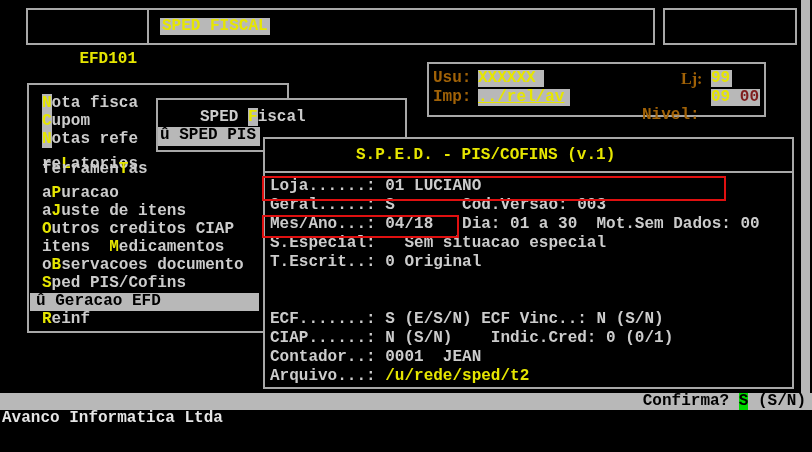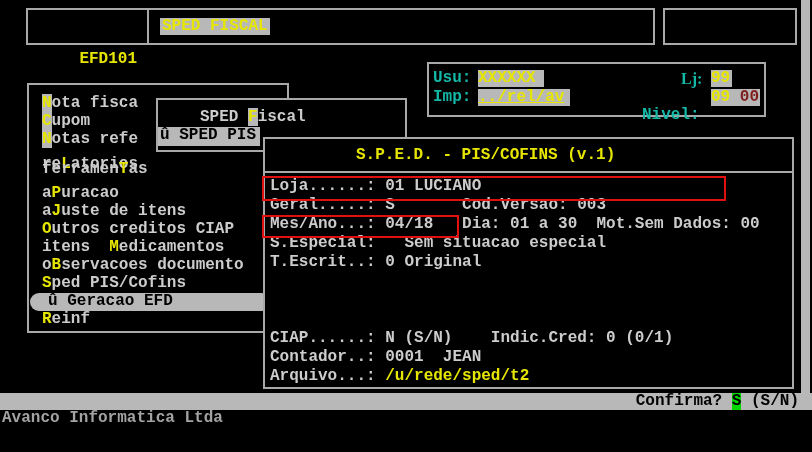--- a/index.html
+++ b/index.html
@@ -6,34 +6,34 @@
   .screen{
     position:relative;width:812px;height:452px;background:#000;overflow:hidden;
     font-family:"Liberation Mono","DejaVu Sans Mono",monospace;
     font-size:16px;font-weight:bold;line-height:17px;color:#cccccc;
     white-space:pre;
   }
   .screen *{white-space:pre;box-sizing:content-box;}
   .abs{position:absolute;}
   .box{position:absolute;border:2px solid #a8a8a8;background:#000;}
   .yellow{color:#e6e600;}
-  .white{color:#14b8a6;text-align:center;}
+  .white{color:#a16207;text-align:center;}
   .magenta{color:#7f1d1d;}
   .graybg{background:#b8b8b8;}
   .key{color:#e6e600;}
   .key.bg{background:#b8b8b8;}
   .sel{background:#b8b8b8;color:#000;}
   .mi{position:absolute;left:13px;height:18px;cursor:default;}
   .drow{position:absolute;left:5px;height:19px;color:#cccccc;}
   .redbox{position:absolute;border:2px solid #e01010;background:transparent;pointer-events:none;}
   .vbar{position:absolute;left:801px;top:0;width:9px;height:393px;background:#b8b8b8;}
   .statusbar{position:absolute;left:0;top:393px;width:812px;height:17px;background:#b8b8b8;color:#000;
-    display:flex;justify-content:flex-end;align-items:center;padding-right:13px;box-sizing:border-box;}
+    display:flex;justify-content:flex-end;align-items:center;padding-right:6px;box-sizing:border-box;}
   .greenbg{background:#00d800;color:#000;}
-  .company{position:absolute;left:2px;top:410px;color:#a3a3a3;}
+  .company{position:absolute;left:2px;top:410px;color:#e5e5e5;}
   .sep{position:absolute;left:0;top:32px;width:100%;border-top:2px solid #a8a8a8;}
 </style>
 </head>
 <body>
 
 <div class="screen">
 
   
   <div class="box" style="left:10px;top:8px;width:122px;height:33px;text-align:center;line-height:33px;margin-left:16px;">
     <span class="yellow">EFD101</span>
@@ -66,39 +66,40 @@
     <div class="mi" style="top:28px;"><span class="key bg">C</span><span>upom</span></div>
     <div class="mi" style="top:46px;"><span class="key bg">N</span><span>otas refe</span></div>
     <div class="mi" style="top:71px;"><span>re</span><span class="key">L</span><span>atorios</span></div>
     <div class="mi" style="top:76px;"><span>ferramen</span><span class="key">T</span><span>as</span></div>
     <div class="mi" style="top:100px;"><span>a</span><span class="key">P</span><span>uracao</span></div>
     <div class="mi" style="top:118px;"><span>a</span><span class="key">J</span><span>uste de itens</span></div>
     <div class="mi" style="top:136px;"><span class="key">O</span><span>utros creditos CIAP</span></div>
     <div class="mi" style="top:154px;"><span>itens  </span><span class="key">M</span><span>edicamentos</span></div>
     <div class="mi" style="top:172px;"><span>o</span><span class="key">B</span><span>servacoes documento</span></div>
     <div class="mi" style="top:190px;"><span class="key">S</span><span>ped PIS/Cofins</span></div>
-    <div class="mi sel" style="top:208px;left:1px;width:223px;padding-left:18px;border-radius:9px;"><span>û Geracao EFD</span></div>
+    <div class="mi sel" style="top:208px;left:1px;width:223px;padding-left:6px;"><span>û Geracao EFD</span></div>
     <div class="mi" style="top:226px;"><span class="key">R</span><span>einf</span></div>
   </div>
 
   
   <div class="box" style="left:156px;top:98px;width:247px;height:50px;">
     <div class="abs" style="left:42px;top:9px;"><span>SPED </span><span class="key bg">F</span><span>iscal</span></div>
     <div class="abs sel" style="left:0px;top:27px;width:100px;padding-left:2px;height:19px;"><span>û SPED PIS</span></div>
   </div>
 
   
   <div class="box" style="left:263px;top:137px;width:527px;height:248px;">
     <div class="abs yellow" style="left:91px;top:8px;">S.P.E.D. - PIS/COFINS (v.1)</div>
     <div class="sep"></div>
     <div class="drow" style="top:39px;">Loja......: 01 LUCIANO</div>
     <div class="drow" style="top:58px;">Geral.....: S       Cod.Versao: 003</div>
     <div class="drow" style="top:77px;text-align:right;">Mes/Ano...: 04/18   Dia: 01 a 30  Mot.Sem Dados: 00</div>
     <div class="drow" style="top:96px;">S.Especial:   Sem situacao especial</div>
     <div class="drow" style="top:115px;">T.Escrit..: 0 Original</div>
+    <div class="drow" style="top:172px;">ECF.......: S (E/S/N) ECF Vinc..: N (S/N)</div>
     <div class="drow" style="top:191px;">CIAP......: N (S/N)    Indic.Cred: 0 (0/1)</div>
     <div class="drow" style="top:210px;">Contador..: 0001  JEAN</div>
     <div class="drow" style="top:229px;"><span>Arquivo...: </span><span class="yellow">/u/rede/sped/t2</span></div>
   </div>
 
   
   <div class="redbox" style="left:262px;top:176px;width:460px;height:21px;"></div>
   <div class="redbox" style="left:262px;top:215px;width:193px;height:19px;"></div>
 
   

